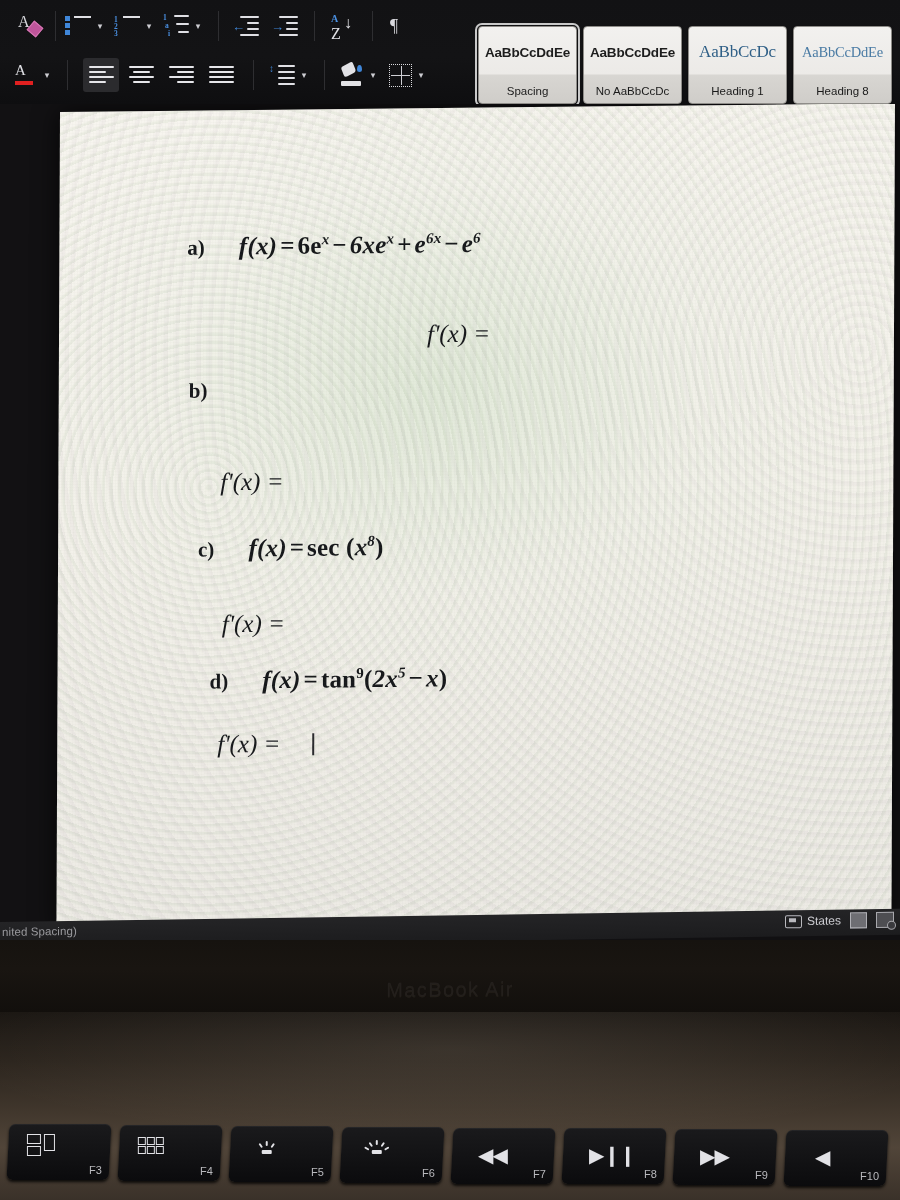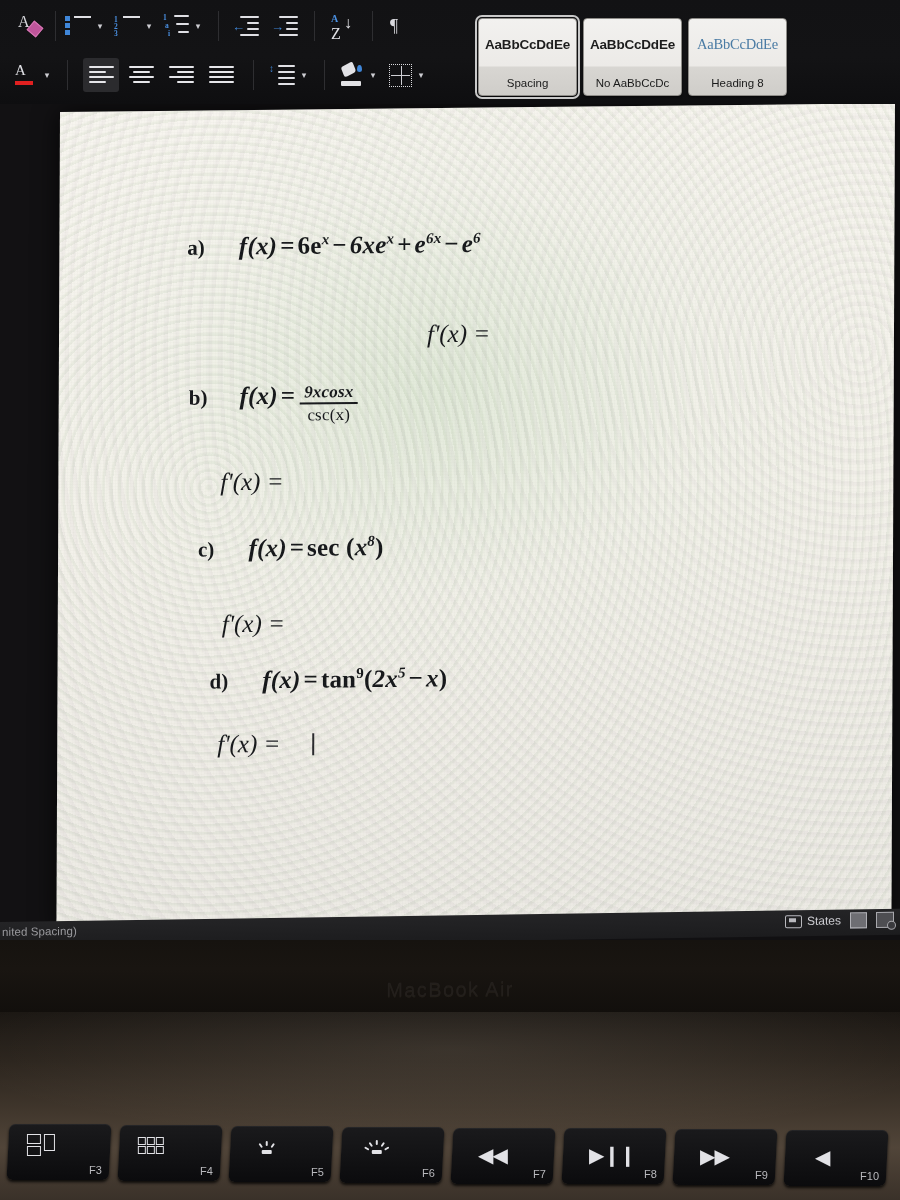--- a/index.html
+++ b/index.html
@@ -242,21 +242,21 @@
     width: 1.3px; background: #cfcfd4;
   }
   .bordicon .hl {
     position: absolute; top: 50%; left: 1px; right: 1px;
     height: 1.3px; background: #cfcfd4;
   }
 
   
   #style-gallery {
     position: absolute;
-    top: 18px; left: 478px;
+    top: 26px; left: 478px;
     display: flex;
     gap: 6px;
   }
   .style-card {
     width: 97px;
     height: 76px;
     background: linear-gradient(180deg,#f2f1ef 0%,#eceae7 62%,#d8d6d2 63%,#cfcdc9 100%);
     border: 1px solid #8e8c88;
     border-radius: 4px;
     overflow: hidden;
@@ -804,20 +804,24 @@
         <div class="style-card active" data-style="normal">
           <div class="style-sample">AaBbCcDdEe</div>
           <div class="style-name">Spacing</div>
         </div>
 
         <div class="style-card" data-style="nospacing">
           <div class="style-sample">AaBbCcDdEe</div>
           <div class="style-name">No AaBbCcDc</div>
         </div>
 
+        <div class="style-card" data-style="heading1">
+          <div class="style-sample">AaBbCcDc</div>
+          <div class="style-name">Heading 1</div>
+        </div>
 
         <div class="style-card" data-style="heading2">
           <div class="style-sample">AaBbCcDdEe</div>
           <div class="style-name">Heading 8</div>
         </div>
       </div>
     </div>
 
     <div id="page-wrap">
       <div id="page">
@@ -827,27 +831,20 @@
           <div class="prob" style="left:128px; top:122px;">
             <span class="lbl">a)</span>
             <span class="eq" style="margin-left:34px">
               <span>f(x)</span><span class="op">=</span><span class="rom">6e</span><span class="up">x</span><span class="op">−</span><span>6xe</span><span class="up">x</span><span class="op">+</span><span>e</span><span class="up">6x</span><span class="op">−</span><span>e</span><span class="up">6</span>
             </span>
           </div>
           <div class="deriv" style="left:368px; top:212px;">f'(x) =</div>
 
           <div class="prob" style="left:130px; top:268px;">
             <span class="lbl">b)</span>
-            <span class="eq" style="margin-left:32px">
-              <span>f(x)</span><span class="op">=</span><span class="frac">
-                <span class="num">9xcosx</span>
-                <span class="bar"></span>
-                <span class="den">csc(x)</span>
-              </span>
-            </span>
           </div>
           <div class="deriv" style="left:162px; top:358px;">f'(x) =</div>
 
           <div class="prob" style="left:140px; top:424px;">
             <span class="lbl">c)</span>
             <span class="eq" style="margin-left:34px">
               <span>f(x)</span><span class="op">=</span><span class="rom">sec</span><span class="rom">&nbsp;(</span><span>x</span><span class="up">8</span><span class="rom">)</span>
             </span>
           </div>
           <div class="deriv" style="left:164px; top:500px;">f'(x) =</div>

